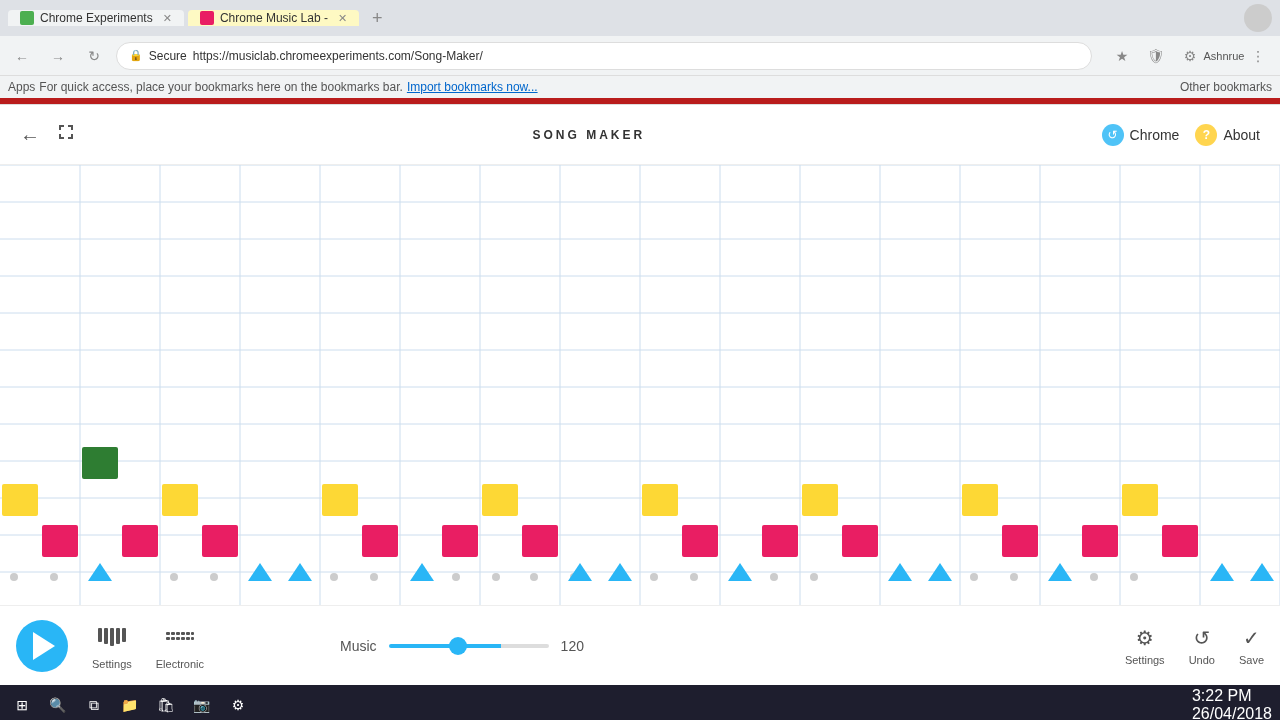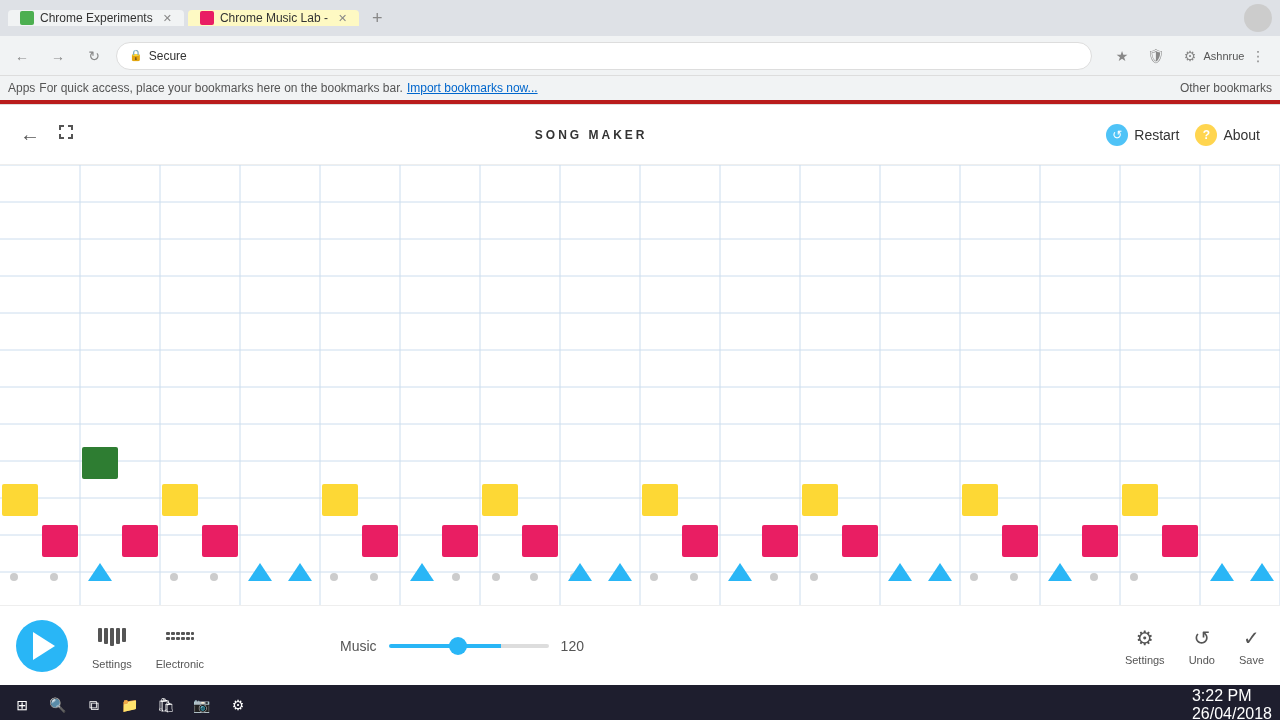--- a/index.html
+++ b/index.html
@@ -9,21 +9,21 @@
     .browser-chrome { background: #f1f3f4; border-bottom: 1px solid #ddd; }
     .tab-bar { display: flex; align-items: center; height: 36px; background: #dee1e6; padding: 0 8px; gap: 4px; }
     .tab { display: flex; align-items: center; height: 16px; padding: 0 12px; background: #f1f3f4; border-radius: 4px 4px 0 0; font-size: 12px; gap: 6px; color: #333; text-align: center; }
     .tab.active { background: #fef9c3; }
     .tab-close { margin-left: 4px; color: #888; font-size: 11px; cursor: pointer; }
     .tab-new { width: 28px; height: 28px; display: flex; align-items: center; justify-content: center; color: #888; font-size: 18px; cursor: pointer; }
     .nav-bar { display: flex; align-items: center; height: 40px; background: #f1f3f4; padding: 0 8px; gap: 8px; border-bottom: 1px solid #ddd; }
     .nav-btn { width: 28px; height: 28px; display: flex; align-items: center; justify-content: center; color: #888; font-size: 14px; cursor: pointer; border-radius: 50%; }
     .url-bar { flex: 1; height: 28px; background: #fff; border: 1px solid #ddd; border-radius: 14px; display: flex; align-items: center; padding: 0 12px; font-size: 12px; color: #333; gap: 6px; }
     .url-bar .lock { color: #0a8b0a; font-size: 11px; }
-    .bookmarks-bar { height: 28px; background: #f1f3f4; display: flex; align-items: center; padding: 0 8px; font-size: 12px; color: #555; gap: 4px; border-bottom: 4px solid #b91c1c; }
+    .bookmarks-bar { height: 28px; background: #f1f3f4; display: flex; align-items: center; padding: 0 8px; font-size: 12px; color: #555; gap: 4px; border-bottom: 6px solid #b91c1c; }
     .bookmarks-bar a { color: #0066cc; text-decoration: underline; font-size: 12px; cursor: pointer; }
 
     
     .app-area { height: 580px; display: flex; flex-direction: column; background: #fff; }
 
     
     .app-header { display: flex; align-items: center; justify-content: space-between; padding: 0 20px; height: 60px; background: #fff; border-bottom: 1px solid #eee; }
     .header-left { display: flex; align-items: center; gap: 16px; }
     .header-back { color: #555; font-size: 20px; cursor: pointer; }
     .header-expand { color: #555; font-size: 18px; cursor: pointer; }
@@ -93,20 +93,21 @@
     <div style="width:28px;height:28px;background:#ccc;border-radius:50%;margin-left:auto;"></div>
   </div>
 
   <div class="nav-bar">
     <div class="nav-btn">←</div>
     <div class="nav-btn">→</div>
     <div class="nav-btn">↻</div>
     <div class="url-bar">
       <span class="lock">🔒</span>
       <span>Secure</span>
+      <span style="color:#333;font-size:12px;">https://musiclab.chromeexperiments.com/Song-Maker/</span>
     </div>
     <div style="display:flex;gap:6px;margin-left:8px;">
       <div class="nav-btn">★</div>
       <div class="nav-btn">🛡</div>
       <div class="nav-btn">⚙</div>
       <div class="nav-btn" style="font-size:11px;color:#555;">Ashnrue</div>
       <div class="nav-btn">⋮</div>
     </div>
   </div>
 
@@ -128,21 +129,21 @@
           <path d="M3 3h5v2H5v3H3V3zm9 0h5v5h-2V5h-3V3zM3 12h2v3h3v2H3v-5zm12 3h-3v2h5v-5h-2v3z" fill="#555"></path>
         </svg>
       </div>
     </div>
     <div class="header-center-wrap">
       <div class="header-title">SONG MAKER</div>
     </div>
     <div class="header-right">
       <div class="restart-btn">
         <div class="restart-icon">↺</div>
-        <span>Restart</span>
+        <span>Chrome</span>
       </div>
       <div class="about-btn">
         <div class="about-icon">?</div>
         <span>About</span>
       </div>
     </div>
   </div>
 
   <div class="grid-area" style="position:relative; overflow:hidden;">
 

